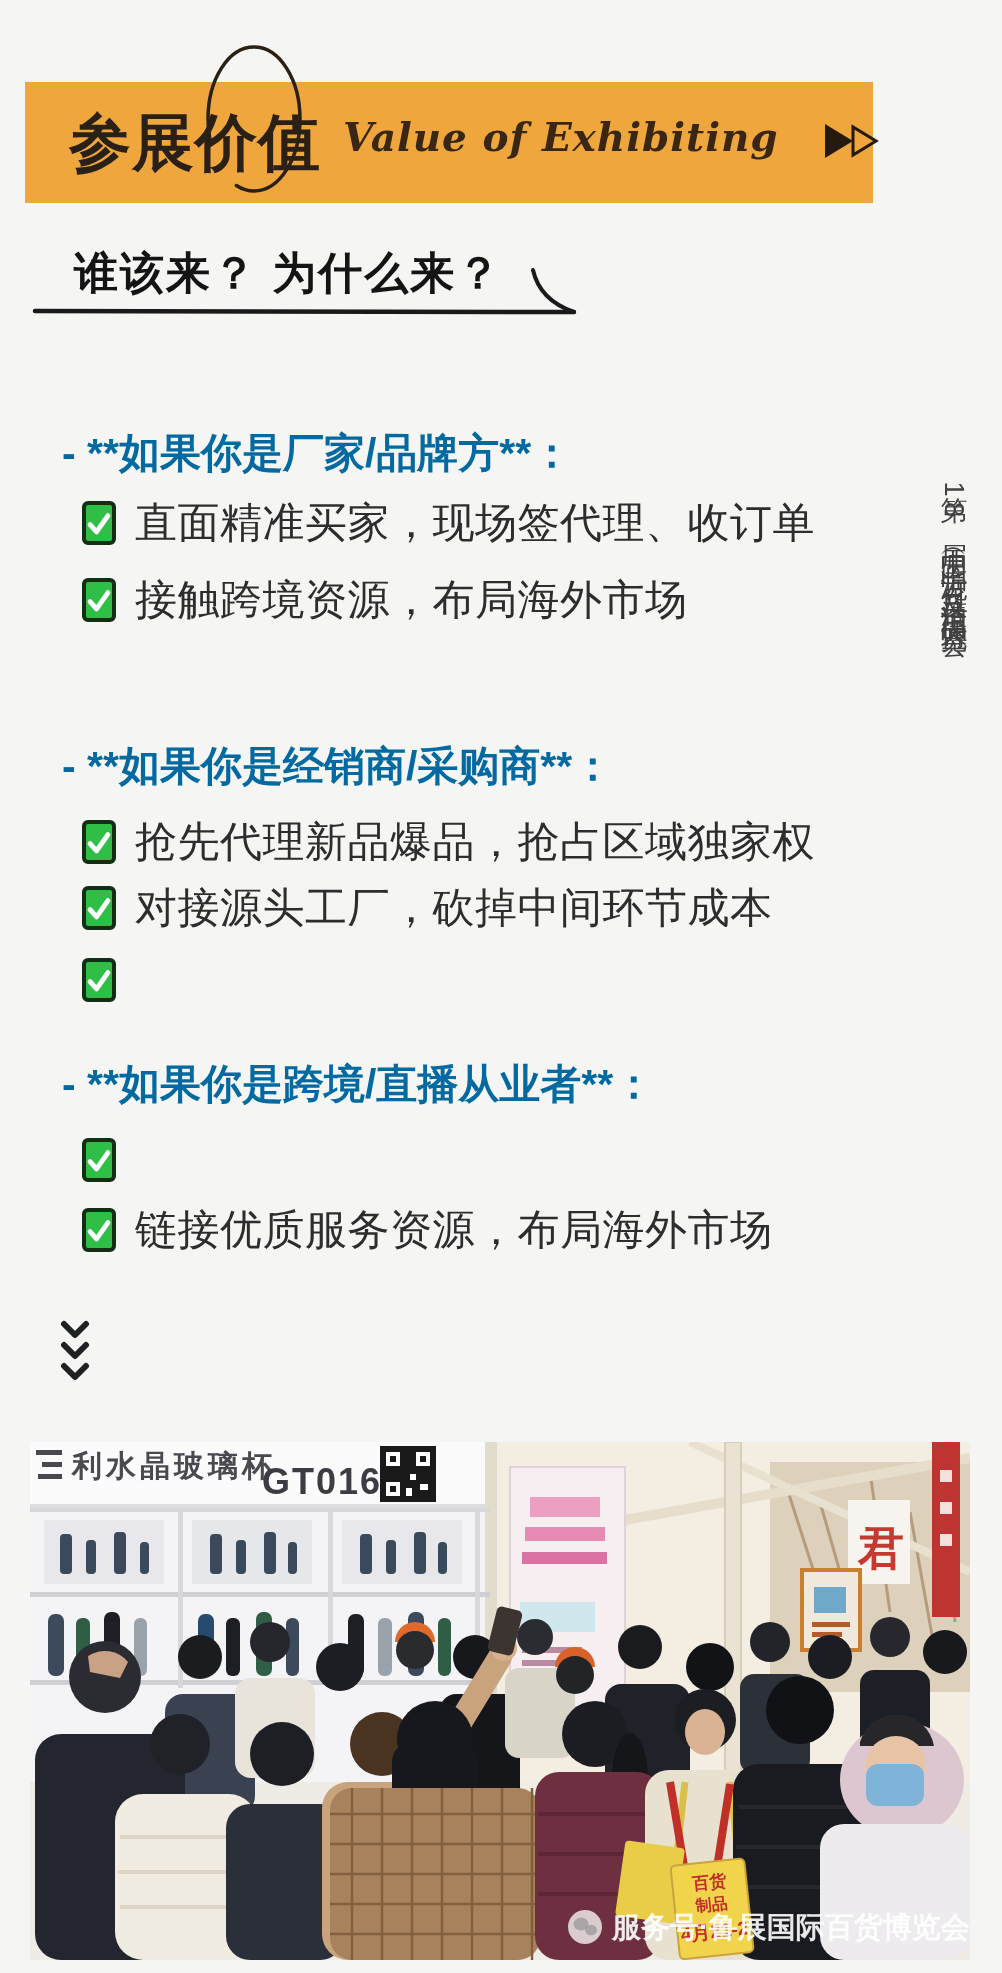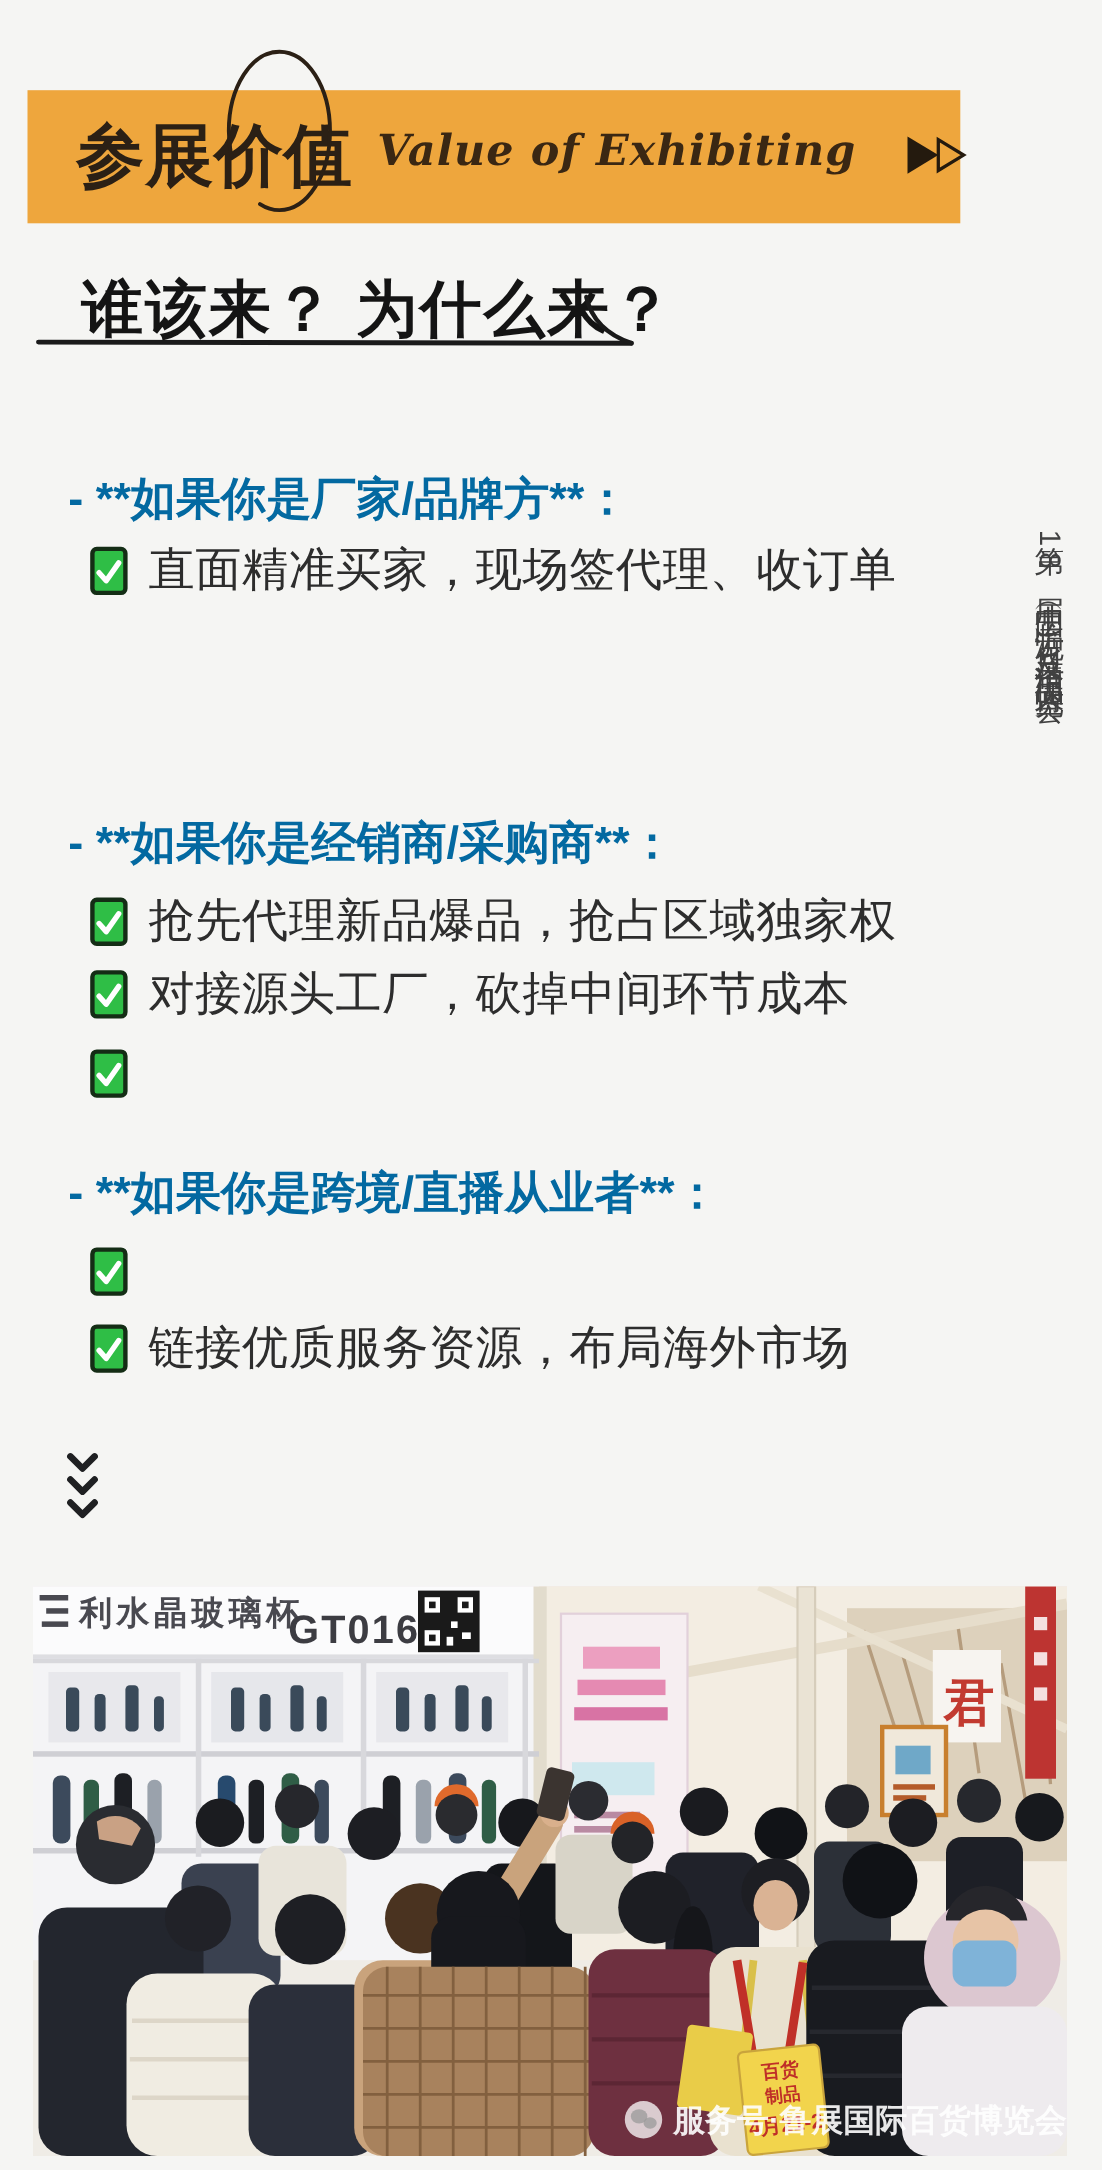--- a/index.html
+++ b/index.html
@@ -9,25 +9,25 @@
     font-family:"Liberation Sans","DejaVu Sans",sans-serif;
     color:#1c1c1c;
   }
   
   .banner{position:absolute;left:25px;top:82px;width:848px;height:121px;background:#eea63d;display:flex;align-items:center;}
   .banner-title{margin-left:44px;font-size:62px;font-weight:900;color:#2b2015;letter-spacing:1px;line-height:1;}
   .banner-circle{position:absolute;left:167px;top:-44px;pointer-events:none;}
   .banner-script{position:absolute;left:318px;top:32px;font-family:"DejaVu Serif","Liberation Serif",serif;font-style:italic;font-weight:600;font-size:39px;color:#3a2713;letter-spacing:1px;white-space:nowrap;}
   .banner-arrows{position:absolute;left:796px;top:36px;}
   
-  .question{position:absolute;left:74px;top:244px;font-size:56px;font-weight:900;color:#141414;letter-spacing:2px;white-space:nowrap;}
+  .question{position:absolute;left:74px;top:244px;font-size:44px;font-weight:900;color:#141414;letter-spacing:2px;white-space:nowrap;}
   .underline-svg{position:absolute;left:28px;top:258px;}
   
   .sec-head{position:absolute;left:62px;font-size:41px;font-weight:800;color:#0369a1;line-height:1;white-space:nowrap;}
-  .item{position:absolute;left:62px;height:52px;display:flex;align-items:flex-start;gap:19px;white-space:nowrap;padding-left:20px;}
+  .item{position:absolute;left:62px;height:52px;display:flex;align-items:center;gap:19px;white-space:nowrap;padding-left:20px;}
   .cbx{flex:0 0 auto;width:34px;height:44px;background:#2fbe46;border:4px solid #142d15;border-radius:6px;display:flex;align-items:center;justify-content:center;box-sizing:border-box;}
   .itxt{font-size:42px;font-weight:500;color:#2d2d2d;letter-spacing:.5px;line-height:1;}
   
   .side-text{
     position:absolute;left:936px;top:476px;height:680px;
     writing-mode:vertical-rl;text-orientation:mixed;
     font-size:27px;letter-spacing:5.5px;color:#414141;font-weight:500;
   }
   
   .chevrons{position:absolute;left:60px;top:1320px;}
@@ -60,20 +60,28 @@
 
   <div class="sec-head" style="top:433px">- **如果你是厂家/品牌方**：</div>
 
   <div class="item" style="top:497px">
     <span class="cbx">
       <svg width="26" height="26" viewBox="0 0 32 32">
           <polyline points="5,18 13,27 27,7" fill="none" stroke="#ffffff" stroke-width="6" stroke-linecap="round" stroke-linejoin="round"></polyline>
         </svg>
     </span>
     <span class="itxt">直面精准买家，现场签代理、收订单</span>
+  </div>
+  <div class="item" style="top:574px">
+    <span class="cbx">
+      <svg width="26" height="26" viewBox="0 0 32 32">
+          <polyline points="5,18 13,27 27,7" fill="none" stroke="#ffffff" stroke-width="6" stroke-linecap="round" stroke-linejoin="round"></polyline>
+        </svg>
+    </span>
+    <span class="itxt">接触跨境资源，布局海外市场</span>
   </div>
 
   <div class="sec-head" style="top:746px">- **如果你是经销商/采购商**：</div>
 
   <div class="item" style="top:882px">
     <span class="cbx">
       <svg width="26" height="26" viewBox="0 0 32 32">
           <polyline points="5,18 13,27 27,7" fill="none" stroke="#ffffff" stroke-width="6" stroke-linecap="round" stroke-linejoin="round"></polyline>
         </svg>
     </span>

